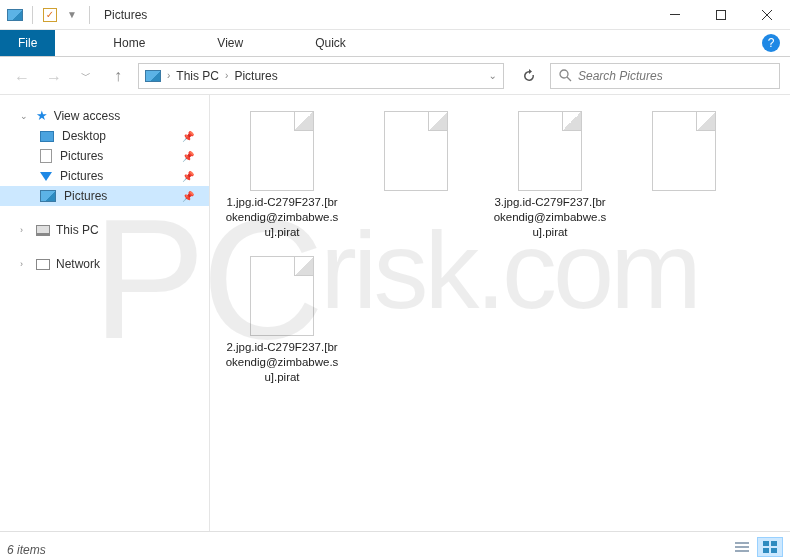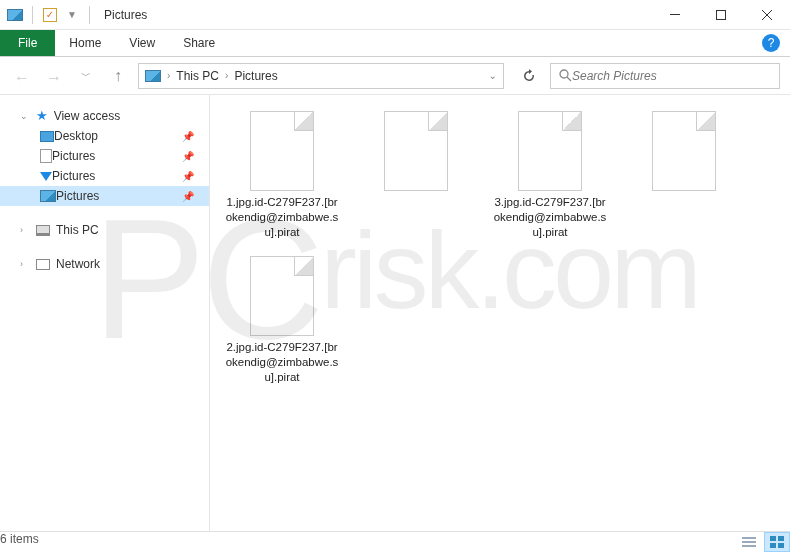--- a/index.html
+++ b/index.html
@@ -9,57 +9,57 @@
 .titlebar { height: 30px; background: #fff; display: flex; align-items: center; border-bottom: 1px solid #e5e5e5; }
 .titlebar-left { display: flex; align-items: center; padding-left: 6px; gap: 4px; }
 .tb-icon { width: 18px; height: 18px; display: flex; align-items: center; justify-content: center; }
 .qat-sep { width: 1px; height: 18px; background: #d0d0d0; margin: 0 4px; }
 .titlebar-title { font-size: 12px; color: #333; margin-left: 6px; }
 .titlebar-right { margin-left: auto; display: flex; }
 .win-btn { width: 46px; height: 30px; display: flex; align-items: center; justify-content: center; font-size: 11px; color: #333; cursor: pointer; }
 
 
 .ribbon { height: 27px; display: flex; align-items: stretch; border-bottom: 1px solid #d0d0d0; position: relative; }
-.file-tab { background: #15803d; color: #fff; font-size: 12px; padding: 0 18px; display: flex; align-items: center; cursor: pointer; }
-.ribbon-tab { font-size: 12px; color: #333; padding: 0 14px; display: flex; align-items: center; cursor: pointer; }
+.file-tab { background: #0369a1; color: #fff; font-size: 12px; padding: 0 18px; display: flex; align-items: center; cursor: pointer; }
+.ribbon-tab { font-size: 12px; color: #333; padding: 0 14px; display: flex; align-items: center; cursor: pointer; margin-left: 44px; }
 .help-icon { position: absolute; right: 10px; top: 4px; width: 18px; height: 18px; border-radius: 50%; background: #1e88e5; color: #fff; font-size: 12px; display: flex; align-items: center; justify-content: center; cursor: pointer; }
 
 
 .navbar { height: 38px; display: flex; align-items: center; padding: 0 10px; gap: 8px; border-bottom: 1px solid #e5e5e5; }
 .nav-arrow { width: 24px; height: 24px; display: flex; align-items: center; justify-content: center; color: #888; font-size: 16px; cursor: pointer; }
 .nav-arrow.disabled { color: #ccc; }
 .nav-dropdown { color: #888; font-size: 10px; }
 .breadcrumb { flex: 1; height: 26px; border: 1px solid #ccc; display: flex; align-items: center; padding: 0 6px; gap: 6px; font-size: 12px; color: #333; }
 .breadcrumb .sep { color: #888; font-size: 10px; }
 .refresh-btn { width: 26px; height: 26px; display: flex; align-items: center; justify-content: center; color: #555; margin-left: 4px; }
-.search-box { width: 230px; height: 26px; border: 1px solid #ccc; display: flex; align-items: center; padding: 0 8px; gap: 0; }
+.search-box { width: 230px; height: 26px; border: 1px solid #ccc; display: flex; align-items: center; padding: 0 8px; gap: 6px; }
 .search-box input { border: none; outline: none; font-size: 12px; flex: 1; color: #777; font-style: italic; background: transparent; }
 
 
 .main { display: flex; height: calc(100% - 30px - 27px - 38px - 26px); }
 
 
 .sidebar { width: 210px; padding: 10px 0; overflow-y: auto; border-right: 1px solid #e5e5e5; }
 .side-group { margin-bottom: 14px; }
 .side-header { display: flex; align-items: center; padding: 3px 12px 3px 20px; font-size: 12px; color: #333; cursor: pointer; gap: 6px; }
-.side-item { display: flex; align-items: center; padding: 3px 12px 3px 40px; font-size: 12px; color: #333; cursor: pointer; position: relative; }
+.side-item { display: flex; align-items: center; padding: 3px 12px 3px 40px; font-size: 12px; color: #333; cursor: pointer; gap: 8px; position: relative; }
 .side-item.selected { background: #cce8ff; }
 .pin { position: absolute; right: 14px; color: #888; font-size: 10px; }
 .chevron { font-size: 9px; color: #888; width: 10px; }
 
 
 .file-area { flex: 1; padding: 10px 12px; overflow-y: auto; }
 .file-grid { display: flex; flex-wrap: wrap; gap: 4px 14px; align-content: flex-start; }
 .file-item { width: 120px; display: flex; flex-direction: column; align-items: center; padding: 6px 2px; cursor: pointer; }
 .file-icon { width: 64px; height: 80px; background: #fff; border: 1px solid #ccc; position: relative; margin-bottom: 4px; }
 .file-icon::before { content: ''; position: absolute; top: 0; right: 0; width: 18px; height: 18px; background: linear-gradient(135deg, #fff 50%, #ddd 50%); border-left: 1px solid #ccc; border-bottom: 1px solid #ccc; }
 .file-name { font-size: 11.5px; color: #222; text-align: center; line-height: 1.3; word-break: break-all; }
 
 
-.statusbar { height: 26px; border-top: 1px solid #e0e0e0; display: flex; align-items: flex-start; padding: 0 0; font-size: 12px; color: #555; }
+.statusbar { height: 26px; border-top: 1px solid #e0e0e0; display: flex; align-items: flex-end; padding: 0 7px; font-size: 12px; color: #555; font-style: italic; }
 .statusbar-right { margin-left: auto; display: flex; gap: 2px; }
 .view-btn { width: 26px; height: 20px; display: flex; align-items: center; justify-content: center; cursor: pointer; }
 .view-btn.active { background: #cce8ff; border: 1px solid #99d1ff; }
 
 
 .ico-pic { width: 16px; height: 12px; background: linear-gradient(135deg,#5cb3e6 60%,#2e8bc0 60%); border: 1px solid #3a7aa5; }
 .ico-desktop { width: 14px; height: 11px; background: #4aa3df; border: 1px solid #2e7cb5; }
 .ico-doc { width: 12px; height: 14px; background: #fff; border: 1px solid #999; }
 .ico-down { width: 0; height: 0; border-left: 6px solid transparent; border-right: 6px solid transparent; border-top: 9px solid #1e88e5; }
 .ico-pc { width: 14px; height: 11px; background: #e0e0e0; border: 1px solid #888; border-bottom: 3px solid #888; }
@@ -104,21 +104,21 @@
           <line x1="10" y1="0" x2="0" y2="10" stroke="currentColor"></line>
         </svg>
       </div>
   </div>
 </div>
 
 <div class="ribbon">
   <div class="file-tab">File</div>
   <div class="ribbon-tab">Home</div>
   <div class="ribbon-tab">View</div>
-  <div class="ribbon-tab">Share</div>
+  <div class="ribbon-tab">Quick</div>
   <div class="help-icon">?</div>
 </div>
 
 <div class="navbar">
   <div class="nav-arrow disabled">←</div>
   <div class="nav-arrow disabled">→</div>
   <div class="nav-arrow nav-dropdown">﹀</div>
   <div class="nav-arrow">↑</div>
   <div class="breadcrumb">
     <span class="ico-pic"></span>

